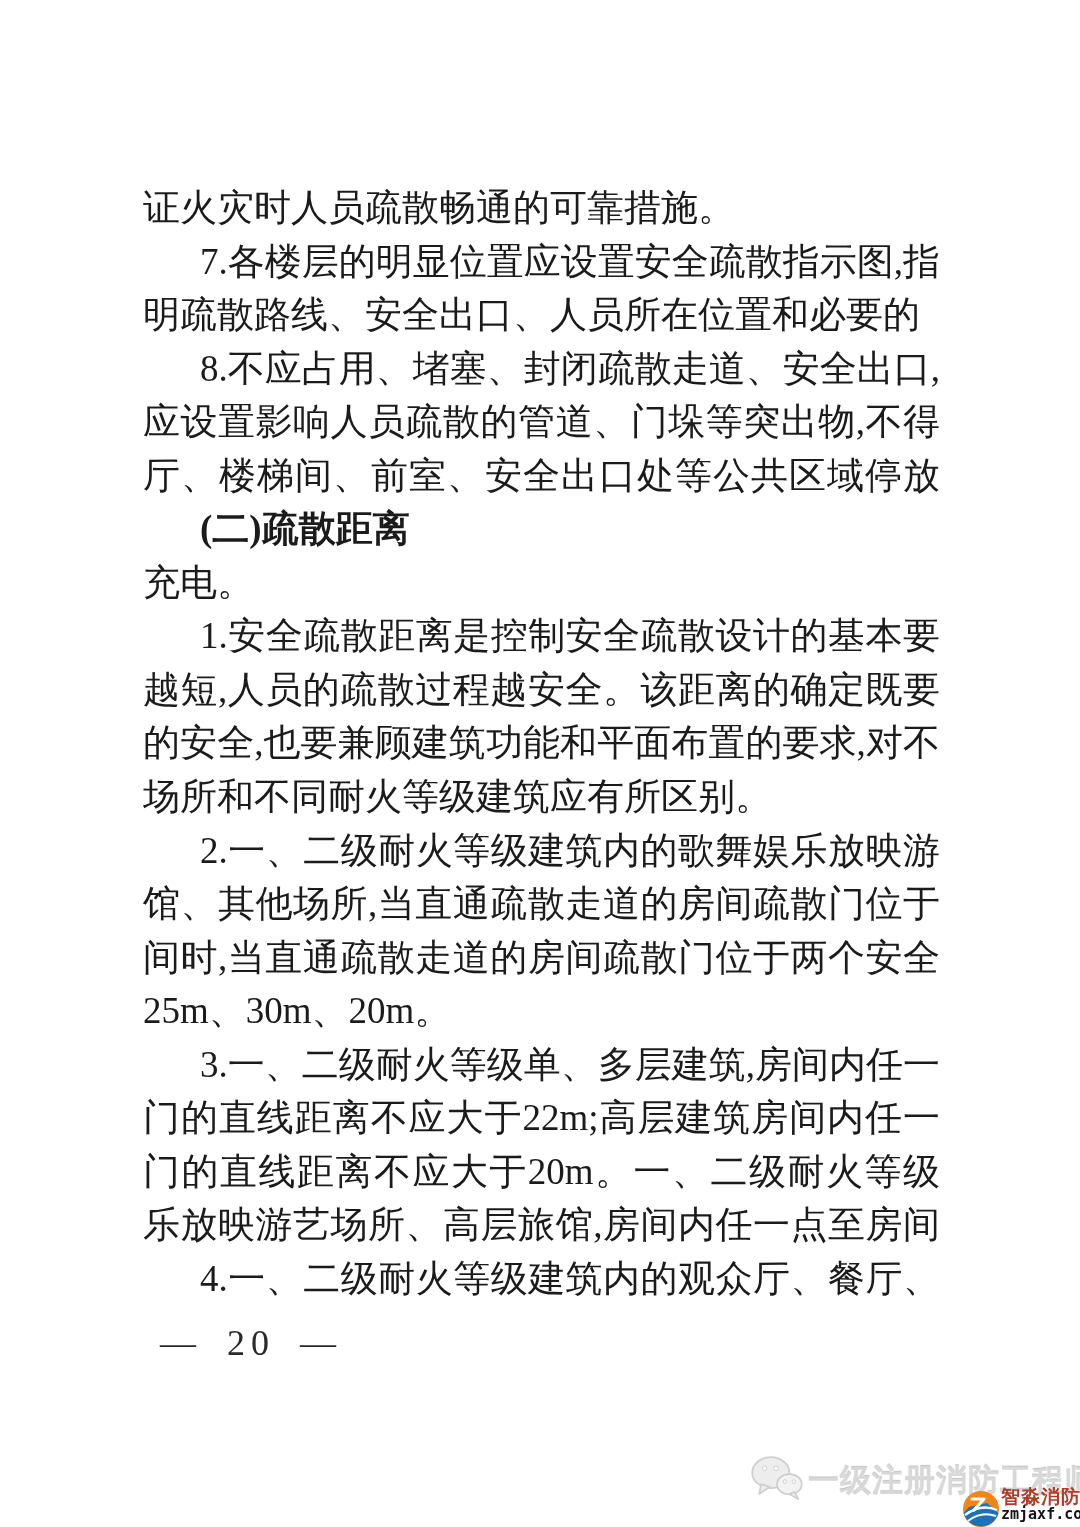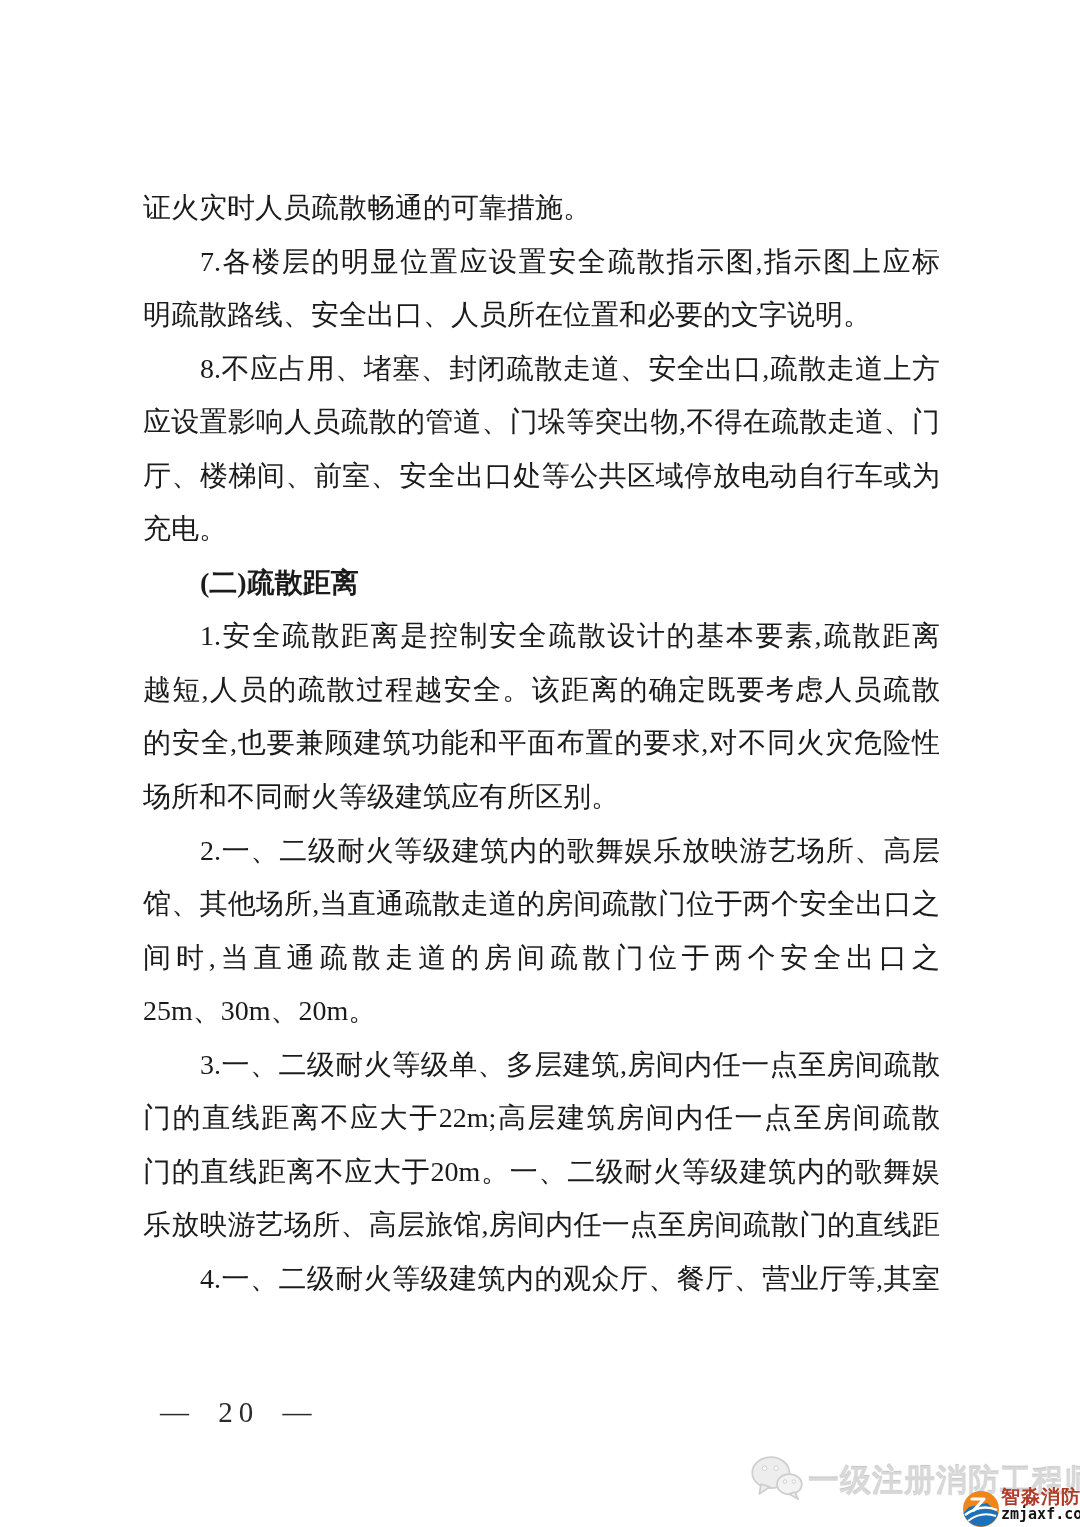--- a/index.html
+++ b/index.html
@@ -8,42 +8,42 @@
     width:1080px;height:1527px;
     margin:0 auto;
     background:#ffffff;
     overflow:hidden;
     font-family:"Liberation Serif","DejaVu Serif",serif;
   }
   .textblock{
     position:absolute;
     left:143px;top:181px;width:797px;
     color:#1b1b1b;
-    font-size:28px;
+    font-size:37px;
     line-height:53.55px;
   }
   .line{
     height:53.55px;
     overflow:hidden;
   }
   .line.j{                 
     text-align:justify;
     text-align-last:justify;
   }
   .line.s{                 
     text-align:left;
     letter-spacing:0;
   }
   .line.ind{ text-indent:57px; }
   .line.heading{ font-weight:bold; }
 
   .page-number{
     position:absolute;
-    left:160px;top:1396px;
-    font-size:29px;
+    left:160px;top:1322px;
+    font-size:36px;
     color:#2a2a2a;
     letter-spacing:6px;
     word-spacing:10px;
     white-space:nowrap;
   }
 
   
   .wm-wechat-icon{
     position:absolute;left:750px;top:1455px;
     width:54px;height:46px;
@@ -90,22 +90,22 @@
 
 <div class="page">
 
   <div class="textblock">
     <div class="line s">证火灾时人员疏散畅通的可靠措施。</div>
     <div class="line j ind">7.各楼层的明显位置应设置安全疏散指示图,指示图上应标</div>
     <div class="line s">明疏散路线、安全出口、人员所在位置和必要的文字说明。</div>
     <div class="line j ind">8.不应占用、堵塞、封闭疏散走道、安全出口,疏散走道上方不</div>
     <div class="line j">应设置影响人员疏散的管道、门垛等突出物,不得在疏散走道、门</div>
     <div class="line j">厅、楼梯间、前室、安全出口处等公共区域停放电动自行车或为其</div>
+    <div class="line s ind heading">(二)疏散距离</div>
     <div class="line s">充电。</div>
-    <div class="line s ind heading">(二)疏散距离</div>
     <div class="line j ind">1.安全疏散距离是控制安全疏散设计的基本要素,疏散距离</div>
     <div class="line j">越短,人员的疏散过程越安全。该距离的确定既要考虑人员疏散</div>
     <div class="line j">的安全,也要兼顾建筑功能和平面布置的要求,对不同火灾危险性</div>
     <div class="line s">场所和不同耐火等级建筑应有所区别。</div>
     <div class="line j ind">2.一、二级耐火等级建筑内的歌舞娱乐放映游艺场所、高层旅</div>
     <div class="line j">馆、其他场所,当直通疏散走道的房间疏散门位于两个安全出口之</div>
     <div class="line j">间时,当直通疏散走道的房间疏散门位于两个安全出口之</div>
     <div class="line s">25m、30m、20m。</div>
     <div class="line j ind">3.一、二级耐火等级单、多层建筑,房间内任一点至房间疏散</div>
     <div class="line j">门的直线距离不应大于22m;高层建筑房间内任一点至房间疏散</div>

